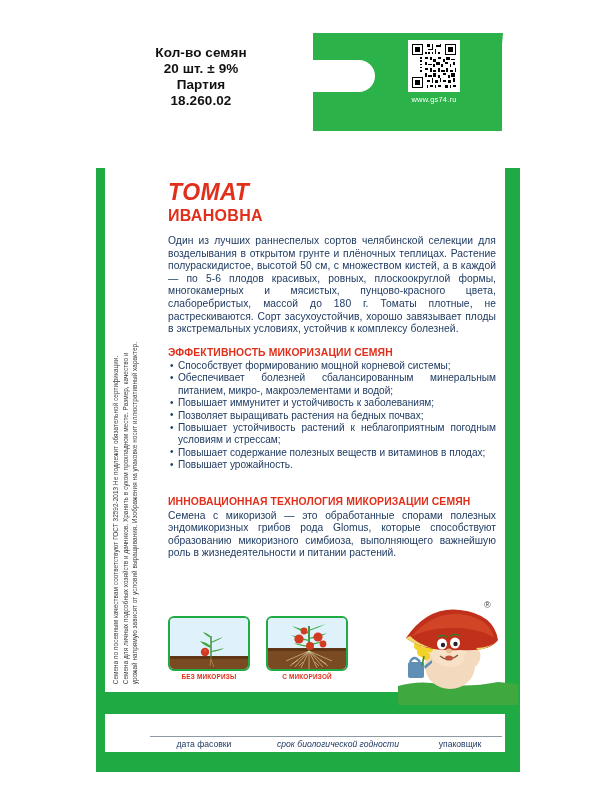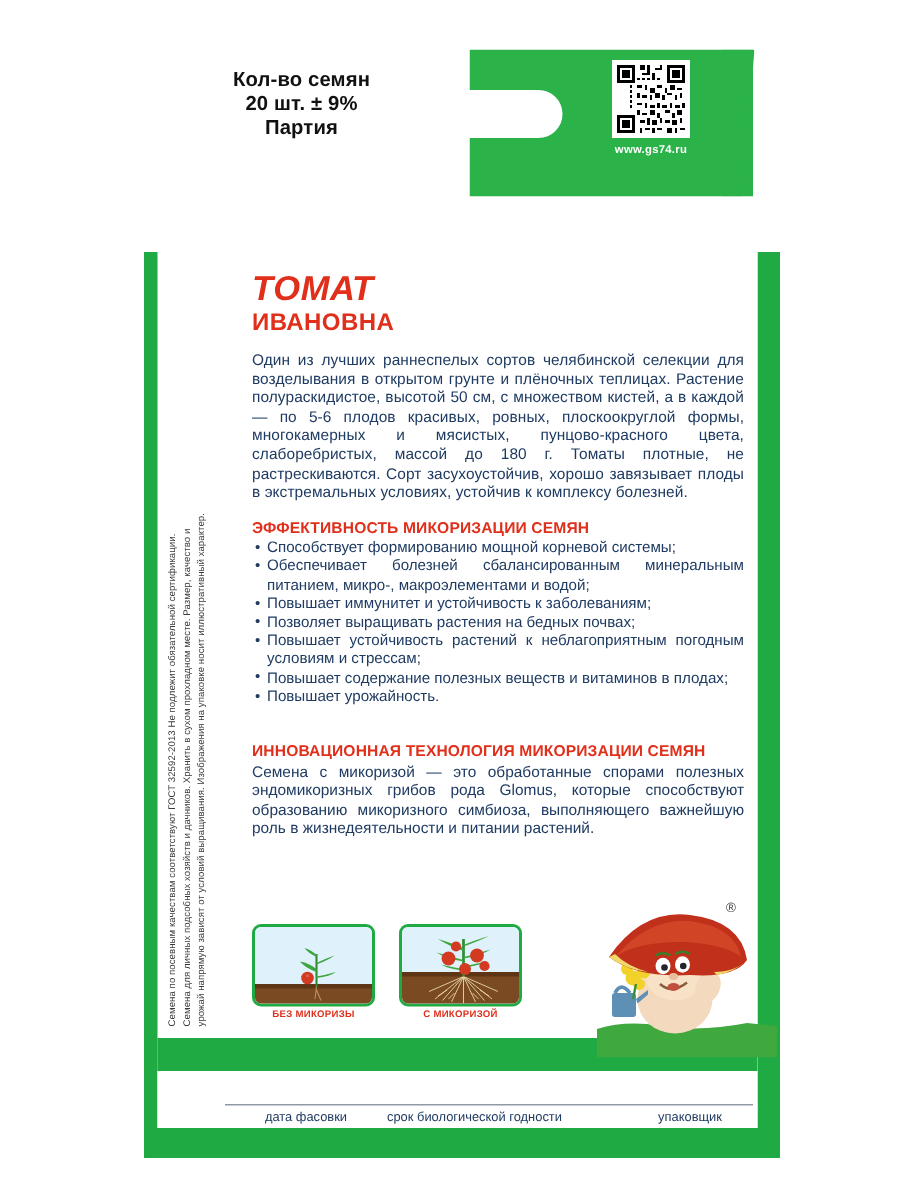--- a/index.html
+++ b/index.html
@@ -61,21 +61,21 @@
   .qr-code {
     width: 52px; height: 52px;
     background:#fff;
     padding: 2px;
     display:block;
     margin: 0 auto;
   }
   .qr-url {
     margin-top: 3px;
     font-size: 7.5px;
-    font-weight: bold;
+    font-weight: normal;
     color: #ffffff;
     letter-spacing: 0.2px;
   }
 
   
   .seed-count {
     position: absolute;
     left: 115px; top: 45px;
     width: 172px;
     text-align: center;
@@ -298,21 +298,21 @@
   }
   .footer-labels {
     position: absolute;
     left: 150px; top: 739px;
     width: 352px;
     display: flex;
     font-size: 8.6px;
     color: #1f3b62;
   }
   .fl1 { width: 108px; text-align: center; }
-  .fl2 { width: 160px; text-align: left; }
+  .fl2 { width: 160px; text-align: center; font-style: italic; }
   .fl3 { width: 84px; text-align: center; }
 </style>
 </head>
 <body>
 
 <div class="packet">
   <div class="page-bg"></div>
 
   <div class="hang-tab"></div>
   <div class="hang-tab-skew"></div>
@@ -405,20 +405,21 @@
         <rect x="26" y="26" width="2" height="1"></rect>
       </g>
     </svg>
     <div class="qr-url">www.gs74.ru</div>
   </div>
 
   <div class="seed-count">
     <div>Кол-во семян</div>
     <div>20 шт. ± 9%</div>
     <div>Партия</div>
+    <div>18.260.02</div>
   </div>
 
 
   <div class="card"></div>
   <div class="strip-left"></div>
   <div class="strip-right"></div>
   <div class="green-band-mid"></div>
   <div class="white-round-cut"></div>
   <div class="strip-bottom"></div>
 

